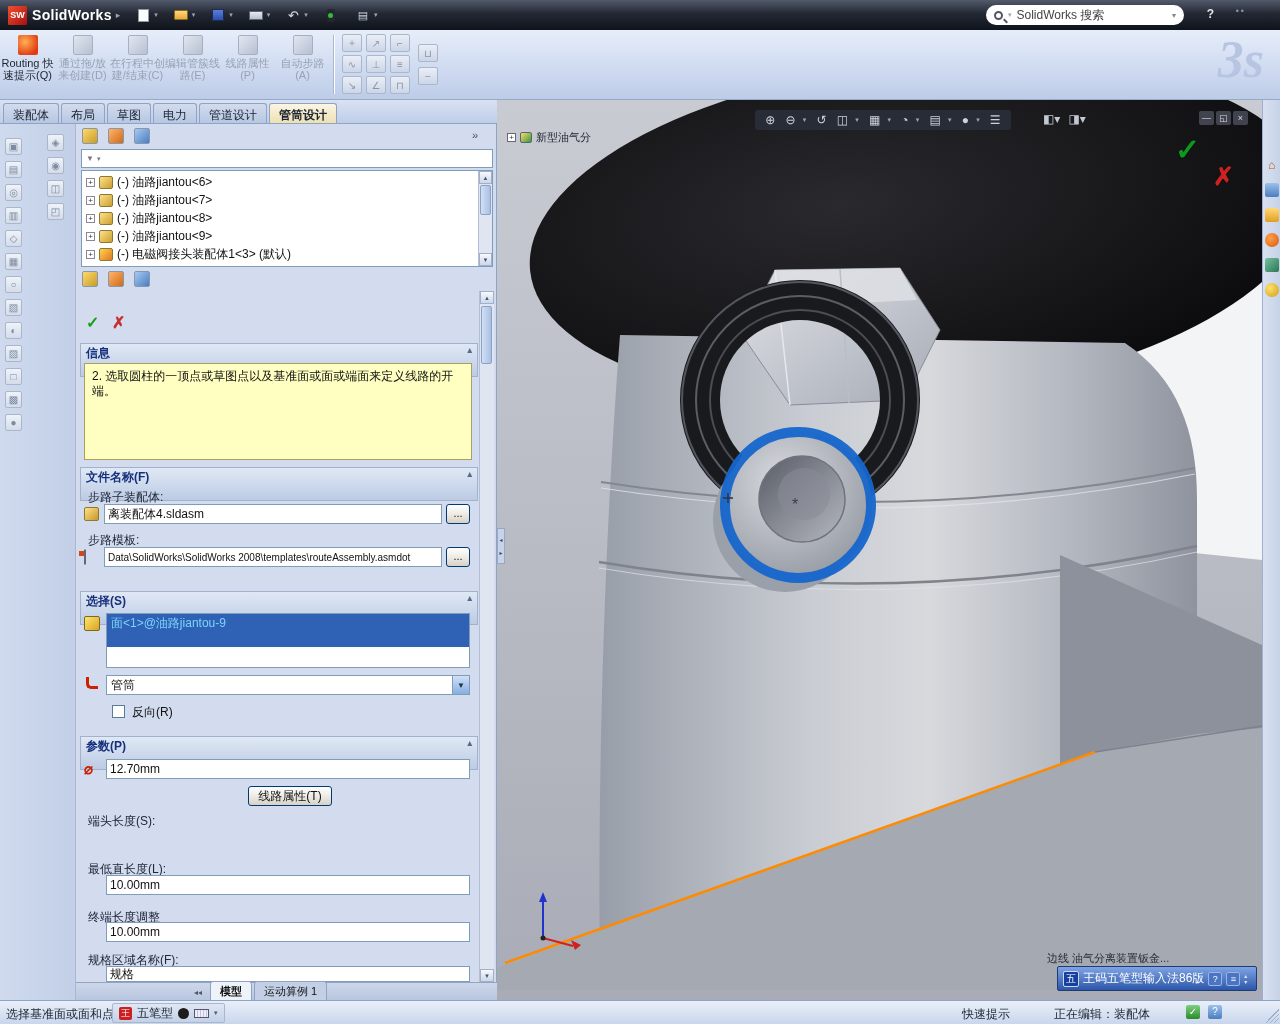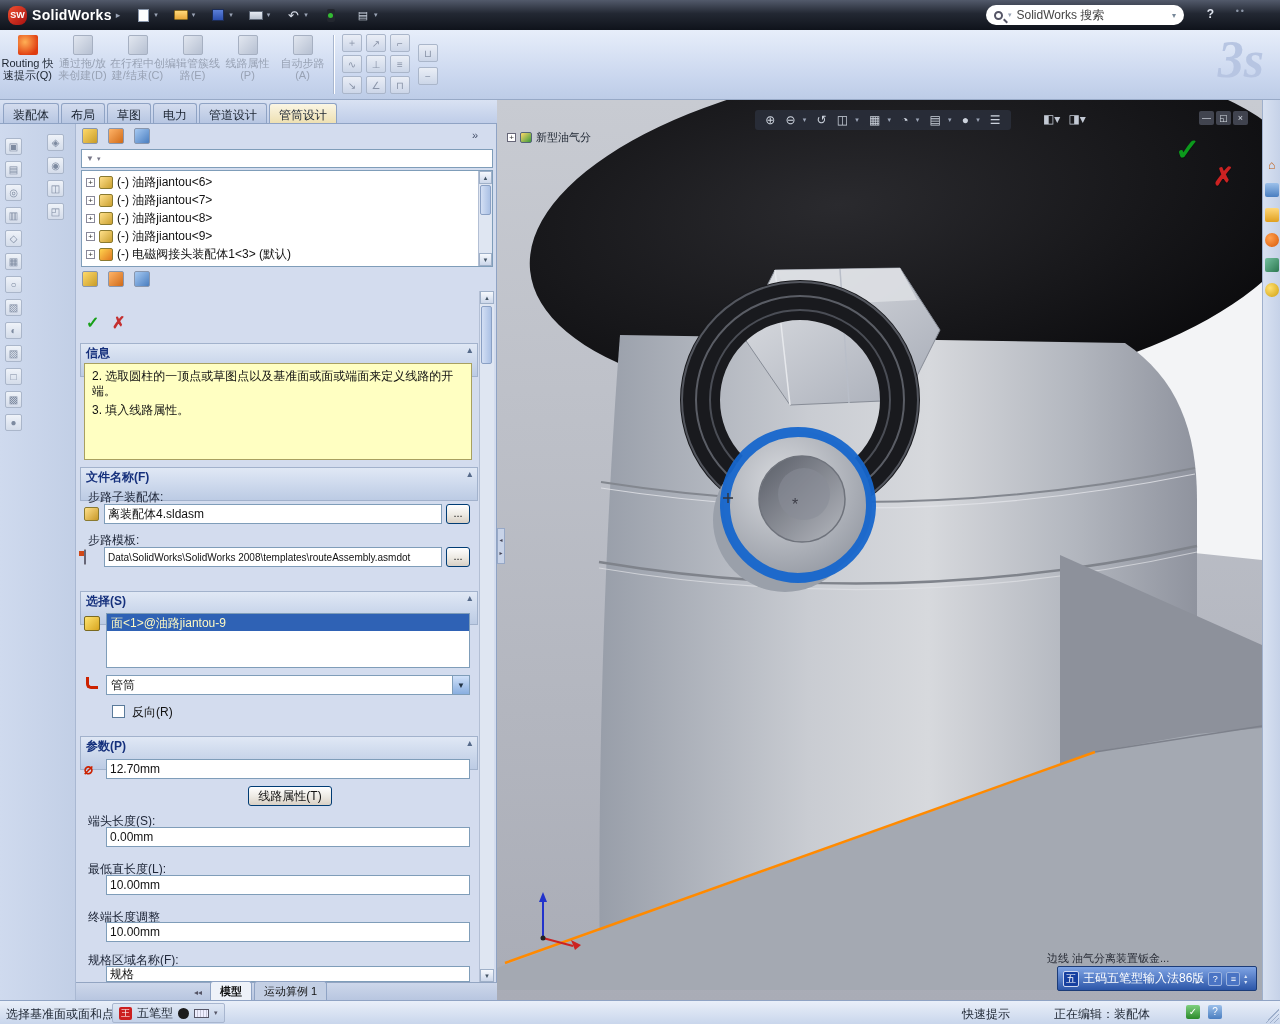--- a/index.html
+++ b/index.html
@@ -1,20 +1,20 @@
 <!DOCTYPE html>
 <html><head>
 <meta charset="utf-8">
 <style>
 *{box-sizing:border-box;margin:0;padding:0}
 html,body{width:1280px;height:1024px}
 body{position:relative;font-family:"Liberation Sans",sans-serif;font-size:12px;color:#111;overflow:hidden;background:#c6d3ea}
 
 #titlebar{position:absolute;left:0;top:0;width:1280px;height:30px;background:linear-gradient(#525a6b,#232833 45%,#0f131b);display:flex;align-items:center;color:#fff;z-index:40}
-.sw-badge{width:19px;height:19px;margin-left:8px;border-radius:8px;background:linear-gradient(135deg,#f05030,#a81010);color:#fff;font-size:9px;font-weight:bold;display:flex;align-items:center;justify-content:center;flex:0 0 auto}
+.sw-badge{width:19px;height:19px;margin-left:8px;border-radius:1px;background:linear-gradient(135deg,#f05030,#a81010);color:#fff;font-size:9px;font-weight:bold;display:flex;align-items:center;justify-content:center;flex:0 0 auto}
 .sw-name{font-size:14px;font-weight:bold;margin-left:5px;letter-spacing:.3px;white-space:nowrap}
 .sw-caret{color:#9aa3b5;font-size:9px;margin-left:4px}
 .tb-group{display:flex;align-items:center;margin-left:14px;gap:2px}
 .tbi{width:18px;height:16px;display:flex;align-items:center;justify-content:center}
 .caret{font-size:7px;color:#9aa3b5}
 .ic-page{width:11px;height:13px;background:#fdfdfd;border:1px solid #8a97ab}
 .ic-folder{width:14px;height:10px;background:linear-gradient(#ffd879,#e8a93c);border:1px solid #8a6b20;border-radius:1px}
 .ic-floppy{width:12px;height:12px;background:linear-gradient(#5b7fd8,#2c4fae);border:1px solid #1c2c55}
 .ic-printer{width:14px;height:9px;background:linear-gradient(#e6eaf2,#b9c1ce);border:1px solid #5e6776}
 .ic-undo{color:#d8dde8;font-size:13px;line-height:13px}
@@ -36,21 +36,21 @@
 .cicon.routing{background:radial-gradient(circle at 35% 35%,#ffb056,#e03c10 75%)}
 .cicon.dis{background:linear-gradient(135deg,#e2e7f0,#b6c0d2);border:1px solid #a6b0c2}
 .vsep{width:1px;background:#a8b6cf;margin:5px 3px;box-shadow:1px 0 0 #fff}
 .mini-grid{display:grid;grid-template-columns:repeat(3,24px);grid-auto-rows:21px;align-content:center;margin-left:4px}
 .mini-col{display:flex;flex-direction:column;justify-content:center;gap:3px;margin-left:4px}
 .mini-tool{width:20px;height:18px;margin:1px;background:linear-gradient(#eaeef6,#ccd6e8);border:1px solid #aab6ca;border-radius:2px;color:#8a94a8;font-size:10px;display:flex;align-items:center;justify-content:center}
 #watermark{position:absolute;right:16px;top:32px;font-size:52px;font-style:italic;font-weight:bold;color:#b7c5e2;font-family:"Liberation Serif",serif;line-height:56px}
 
 #tabrow{position:absolute;left:0;top:100px;width:497px;height:24px;background:linear-gradient(#d9e2f3,#bfcde8);border-bottom:1px solid #8fa3c4;display:flex;align-items:flex-end;padding-left:3px;z-index:10}
 .tab{height:20px;padding:3px 9px 0;margin-right:2px;font-size:12px;color:#1a2330;background:linear-gradient(#d3dcee,#b7c6e2);border:1px solid #8fa3c4;border-bottom:none;border-radius:3px 3px 0 0;white-space:nowrap}
-.tab.active{background:linear-gradient(#fbf6e4,#eee0b2);font-weight:normal}
+.tab.active{background:linear-gradient(#fbf6e4,#eee0b2);font-weight:bold}
 
 #leftbar{position:absolute;left:0;top:124px;width:76px;height:876px;background:linear-gradient(90deg,#cfdaee,#c2cfe6);border-right:1px solid #a9b8d2}
 .lcol1{position:absolute;left:5px;top:14px;display:flex;flex-direction:column;gap:6px}
 .lcol2{position:absolute;left:47px;top:10px;display:flex;flex-direction:column;gap:6px}
 .ltool{width:17px;height:17px;border:1px solid #aab6ca;border-radius:2px;background:linear-gradient(#eff3f9,#d4dcea);color:#7d8aa0;font-size:10px;display:flex;align-items:center;justify-content:center}
 
 #panel{position:absolute;left:76px;top:124px;width:421px;height:876px;background:#d3dcee;border-right:1px solid #8fa3c4}
 .p{position:absolute}
 .fmtab{width:16px;height:16px;border-radius:2px;border:1px solid #8896ae}
 .fmtab.t1{background:linear-gradient(135deg,#ffd96a,#c89c28)}
@@ -74,21 +74,21 @@
 .sec-h .chev{margin-left:auto;color:#56master;color:#566a8a;font-size:9px}
 #msgbox{left:8px;top:239px;width:388px;height:97px;background:#ffffc2;border:1px solid #a8a060;padding:5px 7px;line-height:15px;font-size:12px}
 #msgbox div{margin-bottom:4px}
 .flabel{font-size:12px;color:#20283a}
 .field{position:absolute;height:20px;border:1px solid #7f9db9;background:#fff;font-size:12px;padding:0 3px;font-family:"Liberation Sans",sans-serif;color:#111}
 .browse{position:absolute;width:24px;height:20px;border:1px solid #003c74;border-radius:3px;background:linear-gradient(#fff,#ece9e2 55%,#d8d0c5);font-size:11px;text-align:center;line-height:17px}
 .row-ic{width:15px;height:14px;background:linear-gradient(135deg,#ffe08a,#c89828);border:1px solid #8a7a30;border-radius:2px}
 .row-ic.tpl{background:#fff;border:1px solid #667;position:relative}
 .row-ic.tpl::after{content:"";position:absolute;right:1px;top:1px;width:5px;height:5px;background:#d04818}
 #sel-list{left:30px;top:489px;width:364px;height:55px;background:#fff;border:1px solid #7f9db9;overflow:hidden}
-#sel-list .selrow{height:17px;background:#2f62b5;color:#fef9c3;padding:1px 4px;white-space:nowrap}
+#sel-list .selrow{height:33px;background:#2f62b5;color:#7dd3fc;padding:1px 4px;white-space:nowrap}
 .cube-ic{width:16px;height:15px;background:linear-gradient(135deg,#ffe470,#d8a520);border:1px solid #7a6a20;border-radius:2px}
 .pipe-ic{width:12px;height:12px;border-left:3px solid #cc2200;border-bottom:3px solid #cc2200;border-radius:0 0 0 5px}
 #dd{left:30px;top:551px;width:364px;height:20px;background:#fff;border:1px solid #7f9db9;display:flex;align-items:center;padding-left:4px}
 #dd .btn{margin-left:auto;width:17px;height:18px;background:linear-gradient(#cfe0f8,#88aee0);border-left:1px solid #7f9db9;color:#234;font-size:8px;display:flex;align-items:center;justify-content:center}
 .checkbox{width:13px;height:13px;background:#fff;border:1px solid #5a7a9a;display:inline-block}
 .dia-ic{color:#cc2200;font-weight:bold;font-size:15px;line-height:15px}
 #sel-btn{left:172px;top:662px;width:84px;height:20px;border:1px solid #003c74;border-radius:3px;background:linear-gradient(#fff,#ece9e2 55%,#d8d0c5);font-size:12px;text-align:center;line-height:18px}
 #pbottom{left:0;top:858px;width:421px;height:18px;background:linear-gradient(#cdd7ea,#b8c6e0);border-top:1px solid #93a5c2;display:flex;align-items:flex-end;padding-left:118px;gap:2px;font-size:11px}
 .btab{padding:2px 9px 1px;border:1px solid #8fa3c4;border-bottom:none;border-radius:3px 3px 0 0;background:#c3cfe4;white-space:nowrap}
 .btab.active{background:#eef2f9;font-weight:bold}
@@ -320,21 +320,20 @@
 
   <span class="p okx" style="left:10px;top:189px;color:#18a018">✓</span>
   <span class="p okx" style="left:36px;top:189px;color:#c43030">✗</span>
 
   <div class="p sec-h" style="left:4px;top:219px;width:398px">
     <span>信息</span>
     <span class="chev">▴</span>
   </div>
   <div class="p" id="msgbox">
     <div>2. 选取圆柱的一顶点或草图点以及基准面或面或端面来定义线路的开端。</div>
-    <div>3. 填入线路属性。</div>
   </div>
 
   <div class="p sec-h" style="left:4px;top:343px;width:398px">
     <span>文件名称(F)</span>
     <span class="chev">▴</span>
   </div>
   <div class="p flabel" style="left:12px;top:365px">步路子装配体:</div>
   <span class="p row-ic" style="left:8px;top:383px"></span>
   <input class="field" style="left: 28px; top: 380px; width: 338px;" value="离装配体4.sldasm">
   <div class="browse" style="left:370px;top:380px">...</div>
@@ -361,21 +360,20 @@
 
   <div class="p sec-h" style="left:4px;top:612px;width:398px">
     <span>参数(P)</span>
     <span class="chev">▴</span>
   </div>
   <span class="p dia-ic" style="left:8px;top:637px">⌀</span>
   <input class="field" style="left: 30px; top: 635px; width: 364px;" value="12.70mm">
   <div class="p" id="sel-btn">线路属性(T)</div>
 
   <div class="p flabel" style="left:12px;top:689px">端头长度(S):</div>
-  <input class="field" style="left: 30px; top: 703px; width: 364px;" value="0.00mm">
   <div class="p flabel" style="left:12px;top:737px">最低直长度(L):</div>
   <input class="field" style="left: 30px; top: 751px; width: 364px;" value="10.00mm">
   <div class="p flabel" style="left:12px;top:785px">终端长度调整</div>
   <input class="field" style="left: 30px; top: 798px; width: 364px;" value="10.00mm">
   <div class="p flabel" style="left:12px;top:828px">规格区域名称(F):</div>
   <input class="field" style="left: 30px; top: 842px; width: 364px; height: 16px;" value="规格">
 
   <div class="p sbx" style="left:403px;top:167px;width:15px;height:691px">
     <span class="sba" style="top:0">▲</span>
     <span class="sbt" style="top:15px;height:58px"></span>

